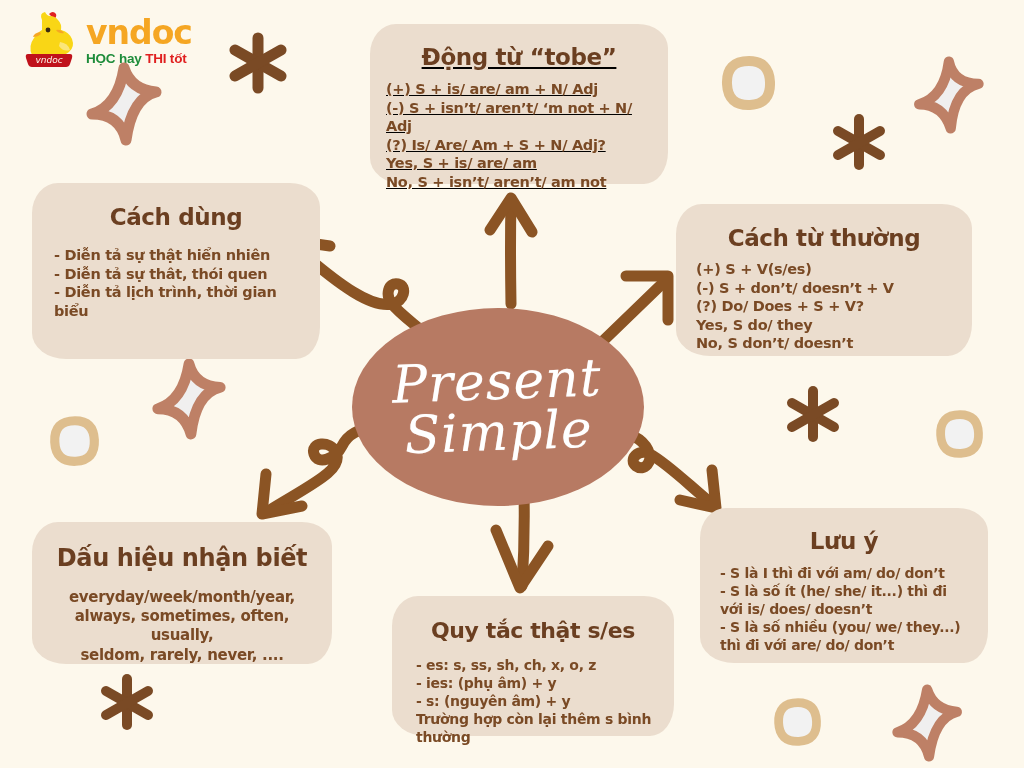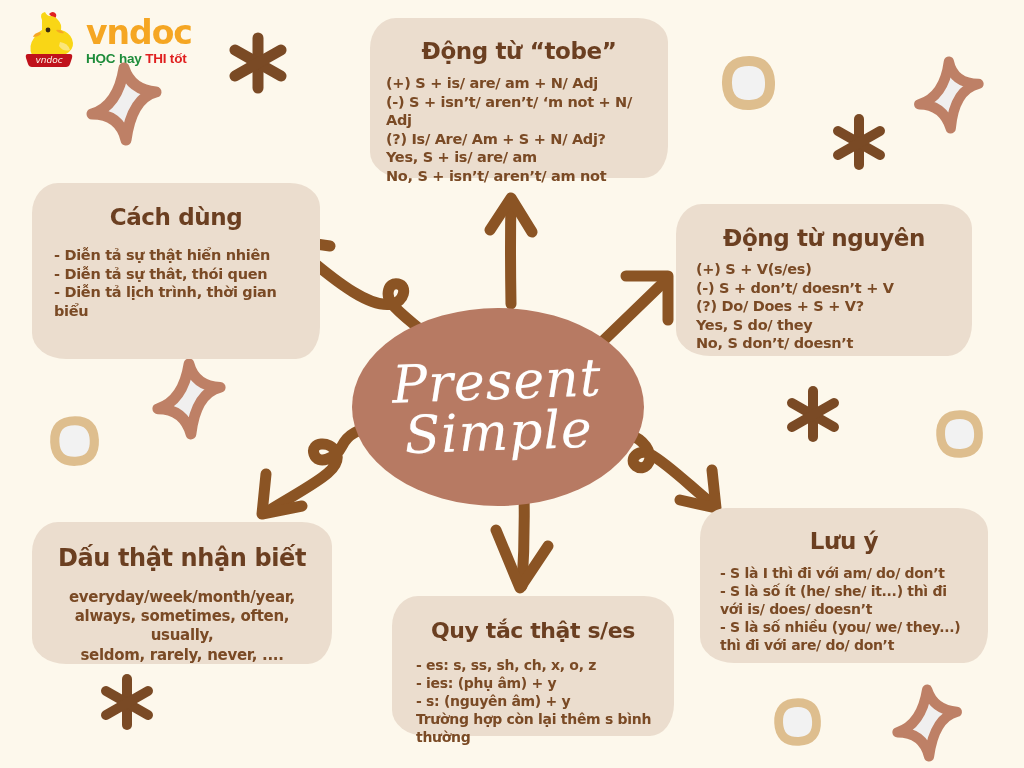--- a/index.html
+++ b/index.html
@@ -46,21 +46,21 @@
   .card-title {
     color:#6B3F21; font-weight:bold; text-align:center;
     font-family:"DejaVu Sans", sans-serif; letter-spacing:-.4px;
   }
   .card-body {
     color:#7A4A25; font-weight:bold; line-height:1.28;
     font-family:"DejaVu Sans", sans-serif; white-space:pre-line;
     letter-spacing:-.3px;
   }
 
-  #card-tobe       { left:370px; top:18px;  width:298px; height:160px; }
+  #card-tobe       { left:370px; top:24px;  width:298px; height:160px;text-decoration:underline; }
   #card-tobe .card-title { font-size:23px; margin-top:10px; }
   #card-tobe .card-body  { font-size:14.5px; margin-top:10px; }
 
   #card-usage      { left:32px;  top:183px; width:288px; height:176px; }
   #card-usage .card-title{ font-size:23px; margin-top:11px; }
   #card-usage .card-body { font-size:14.5px; margin-top:16px; padding-left:6px; }
 
   #card-verbs      { left:676px; top:204px; width:296px; height:152px; }
   #card-verbs .card-title{ font-size:23px; margin-top:11px; }
   #card-verbs .card-body { font-size:14.5px; margin-top:9px; padding-left:4px; }
@@ -273,21 +273,21 @@
   </div>
 
   <div class="card" id="card-usage">
     <div class="card-title">Cách dùng</div>
     <div class="card-body">- Diễn tả sự thật hiển nhiên
 - Diễn tả sự thât, thói quen
 - Diễn tả lịch trình, thời gian biểu</div>
   </div>
 
   <div class="card" id="card-verbs">
-    <div class="card-title">Động từ nguyên</div>
+    <div class="card-title">Cách từ thường</div>
     <div class="card-body">(+) S + V(s/es)
 (-) S + don’t/ doesn’t + V
 (?) Do/ Does + S + V?
 Yes, S do/ they
 No, S don’t/ doesn’t</div>
   </div>
 
   <div class="card" id="card-notes">
     <div class="card-title">Lưu ý</div>
     <div class="card-body">- S là I thì đi với am/ do/ don’t
@@ -297,19 +297,19 @@
 
   <div class="card" id="card-rules">
     <div class="card-title">Quy tắc thật s/es</div>
     <div class="card-body">- es: s, ss, sh, ch, x, o, z
 - ies: (phụ âm) + y
 - s: (nguyên âm) + y
 Trường hợp còn lại thêm s bình thường</div>
   </div>
 
   <div class="card" id="card-signals">
-    <div class="card-title">Dấu thật nhận biết</div>
+    <div class="card-title">Dấu hiệu nhận biết</div>
     <div class="card-body">everyday/week/month/year,
 always, sometimes, often, usually,
 seldom, rarely, never, ....</div>
   </div>
 
 </div>
 
 </body></html>

